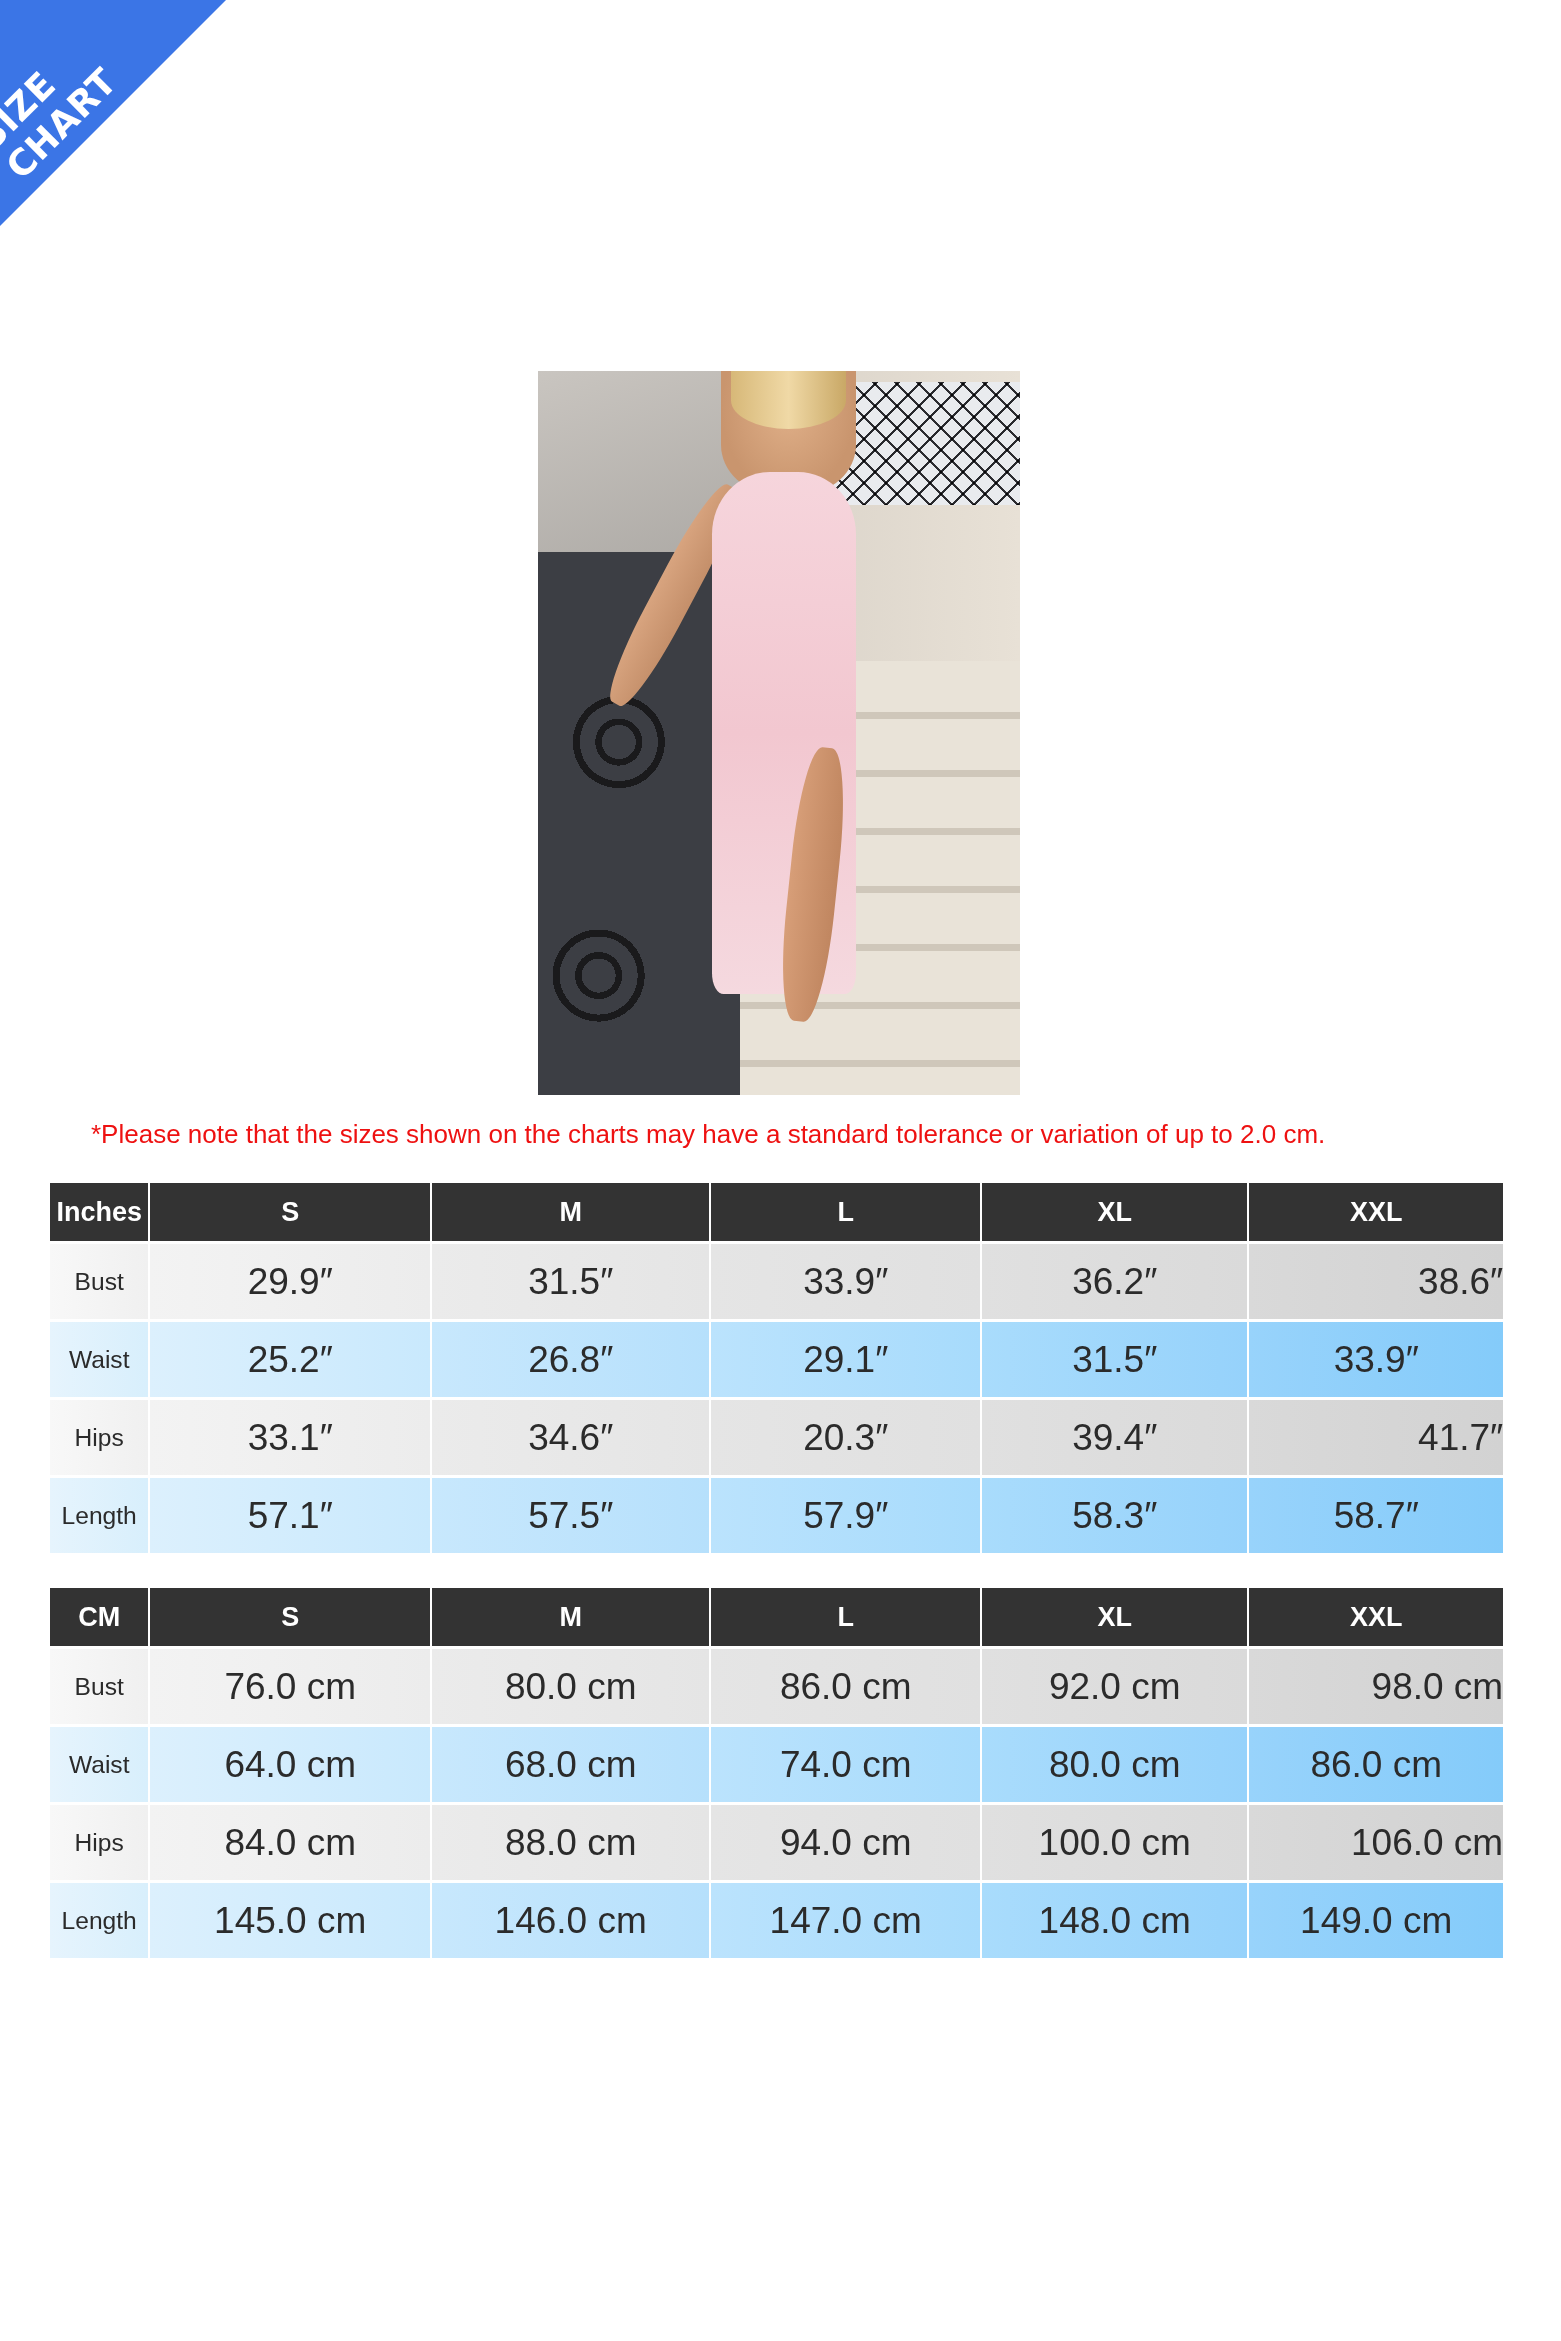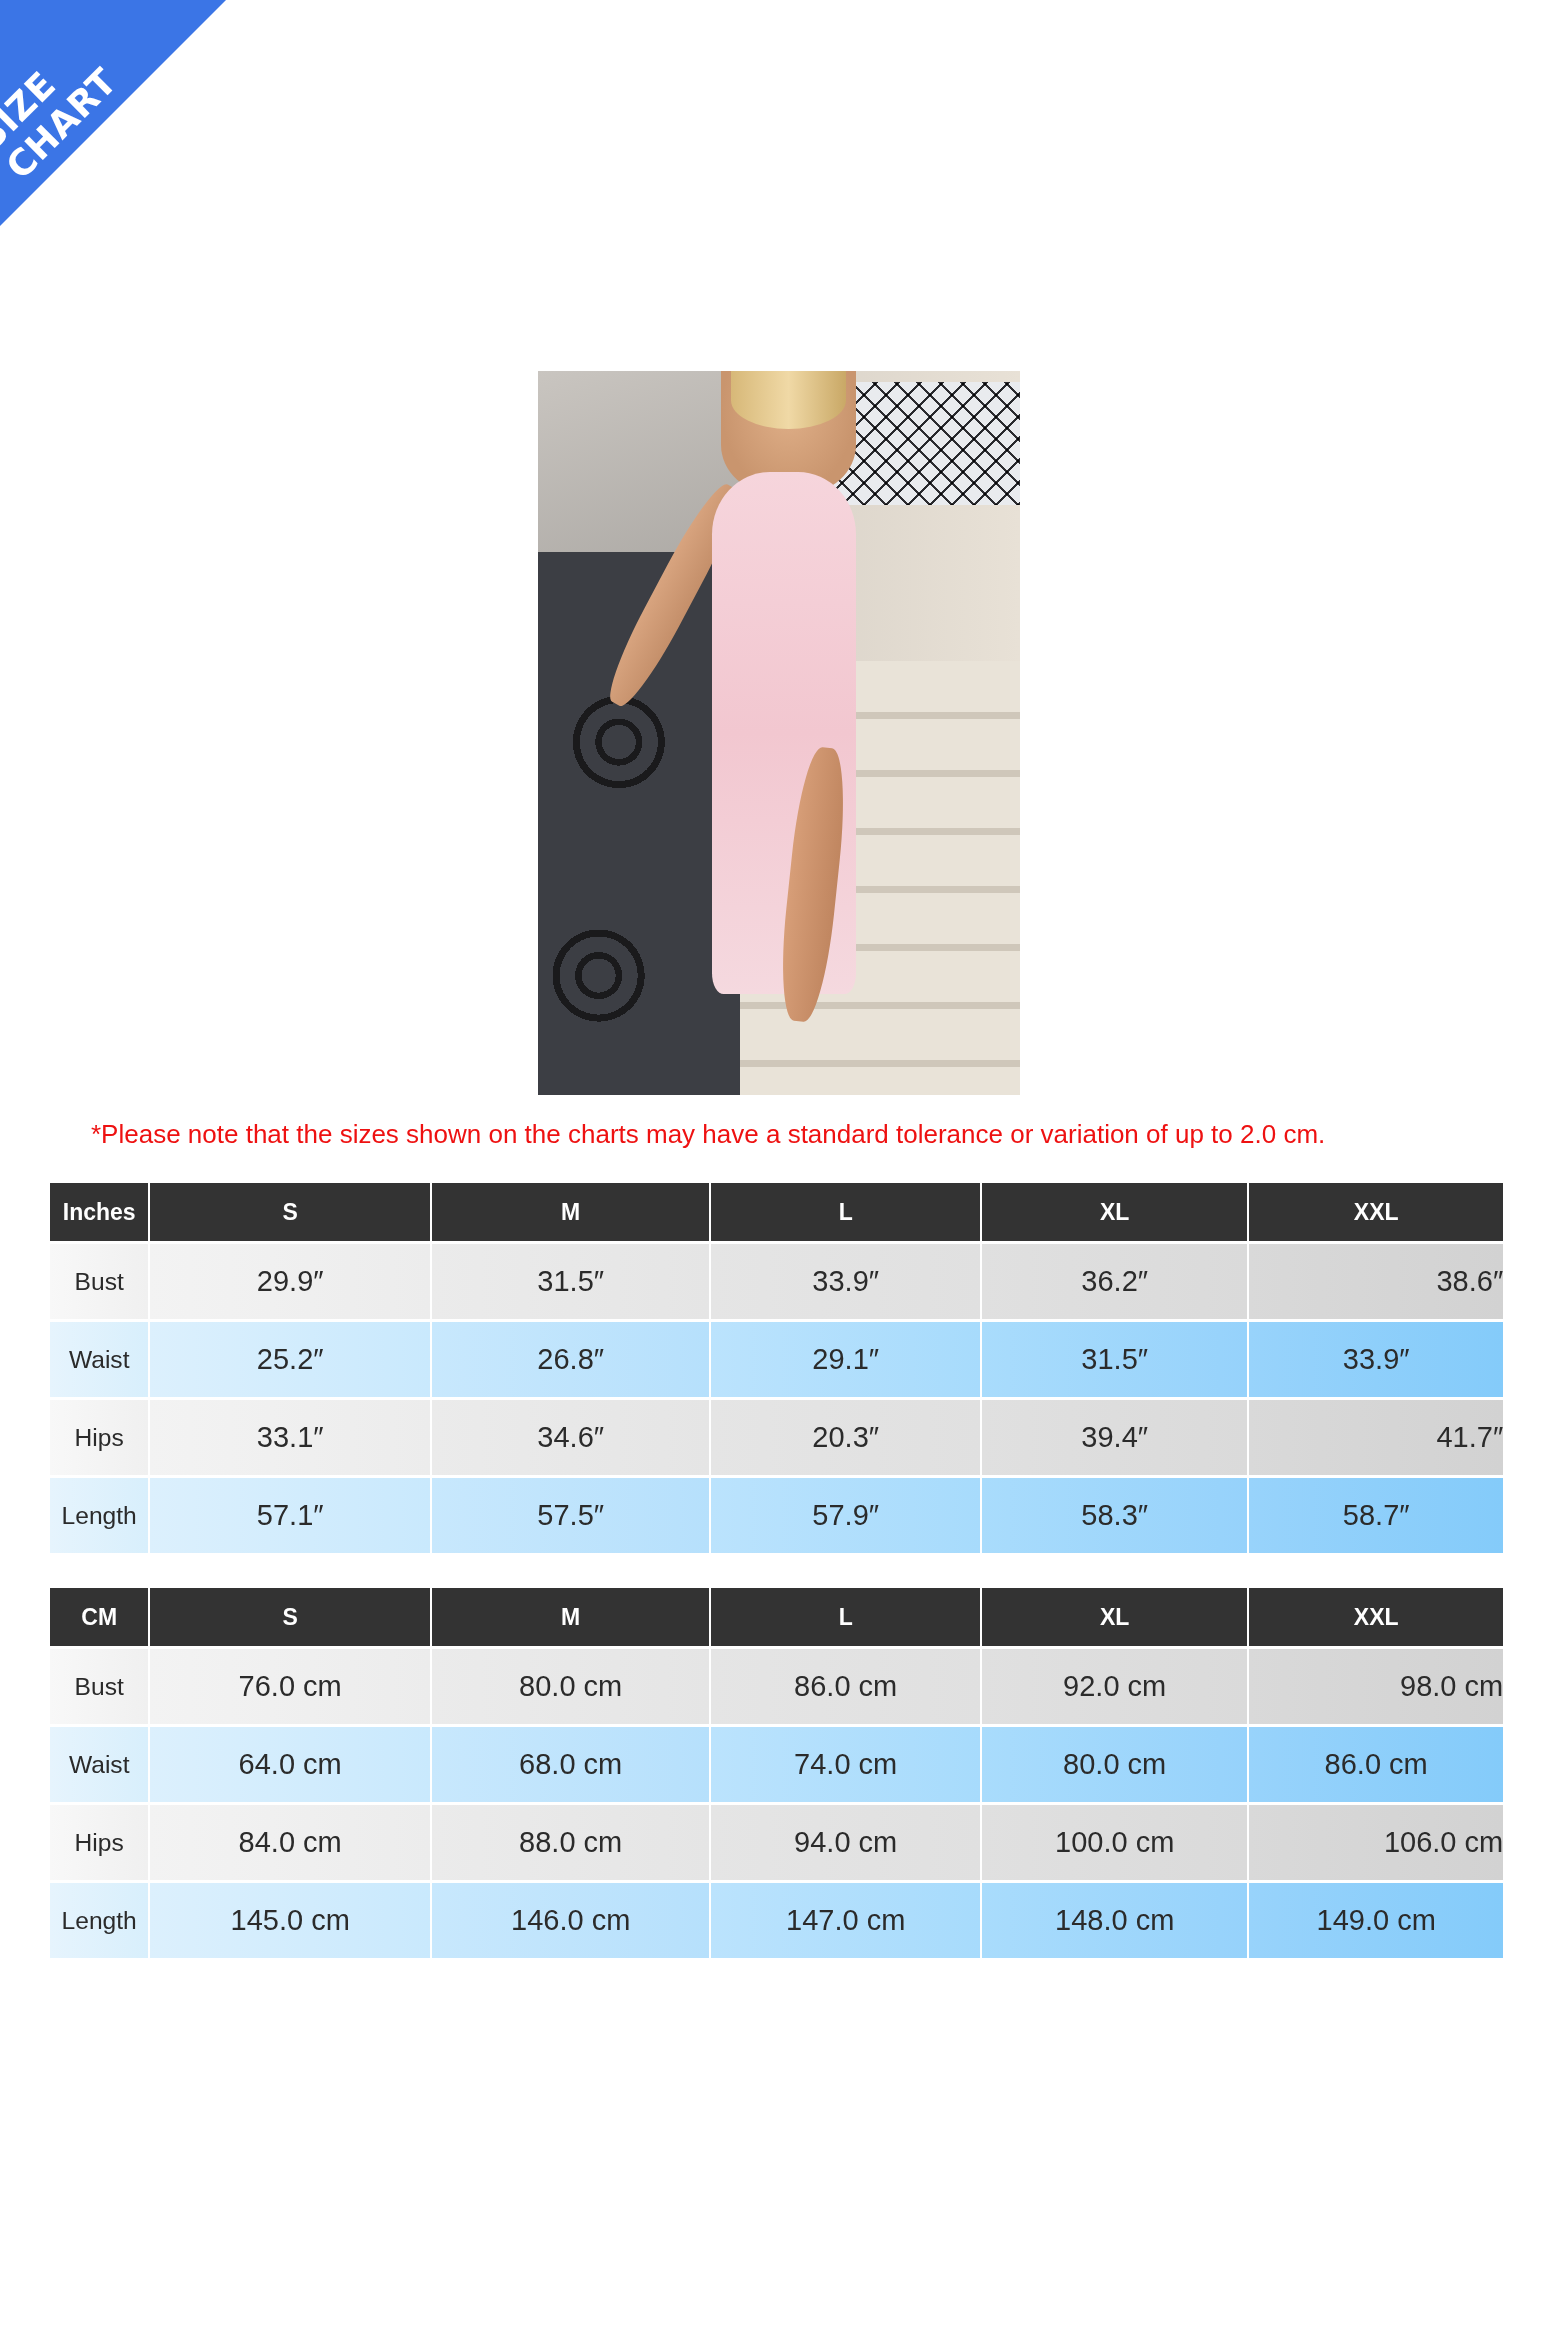--- a/index.html
+++ b/index.html
@@ -60,27 +60,27 @@
   }
 
   
   .size-table {
     position: absolute; left: 51px; width: 1457px;
     border-collapse: separate; border-spacing: 2.8px 3.4px;
     margin-left: -2.8px;
     table-layout: fixed;
   }
   .size-table th {
-    background: #333333; color: #ffffff; font-weight: bold; font-size: 23px;
+    background: #333333; color: #ffffff; font-weight: bold; font-size: 27px;
     height: 58px; padding: 0;
     font-family: "Liberation Sans", sans-serif;
   }
   .size-table td {
     height: 75px; text-align: center; padding: 0; color: #2b2b2b;
-    font-size: 29px; font-family: "Liberation Sans", sans-serif;
+    font-size: 37px; font-family: "Liberation Sans", sans-serif;
   }
   .size-table td.rowlabel { font-size: 24.6px; }
   .size-table col.c0 { width: 98px; }
   .size-table col.c1 { width: 280px; }
   .size-table col.c2 { width: 277px; }
   .size-table col.c3 { width: 269px; }
   .size-table col.c4 { width: 265px; }
   .size-table col.c5 { width: 254px; }
 
   

